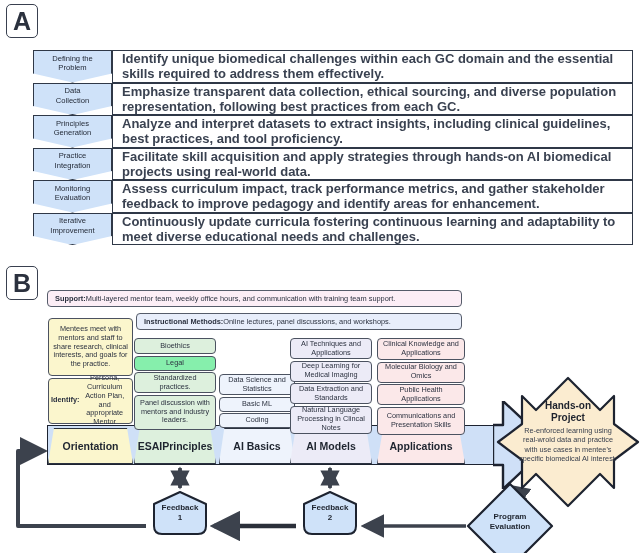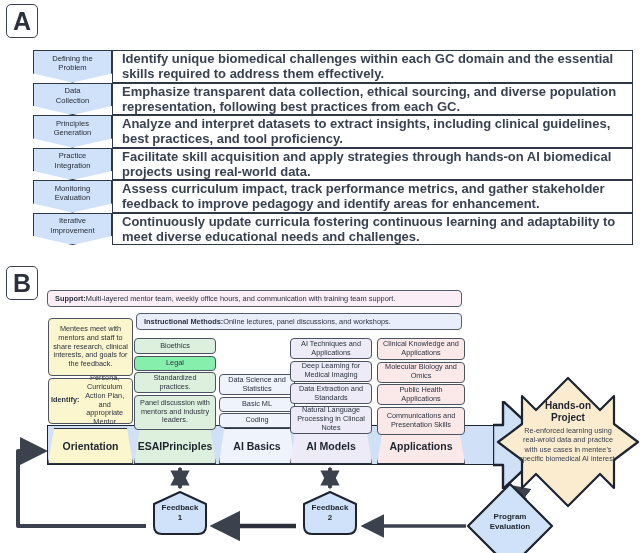--- a/index.html
+++ b/index.html
@@ -200,21 +200,21 @@
     <b>Instructional Methods:</b>
       <span> Online lectures, panel discussions, and workshops.</span>
   </div>
 
   <div id="flow-band"></div>
   <svg id="flow-arrow-head" viewBox="0 0 58 88">
     <path d="M0,24 L10,24 L10,0 L57,44 L10,88 L10,64 L0,64 Z" fill="#cfe0f7" stroke="#1d2330" stroke-width="2.4" stroke-linejoin="round"></path>
   </svg>
 
   <div class="topic-col" style="left:48px; top:58px; width:85px;">
-    <div class="topic" style="background:#fbf6cd;height:58px;">Mentees meet with mentors and staff to share research, clinical interests, and goals for the feedback.</div>
+    <div class="topic" style="background:#fbf6cd;height:58px;">Mentees meet with mentors and staff to share research, clinical interests, and goals for the practice.</div>
     <div class="topic" style="background:#fbf6cd;height:46px;"><b>Identify:</b> Persona, Curriculum Action Plan, and appropriate Mentor</div>
   </div>
   <div class="stage" style="left:48px; width:85px;">
     <div class="tz" style="background:#fbf6cd;"></div>
     <span>Orientation</span>
   </div>
 
   <div class="topic-col" style="left:134px; top:78px; width:82px;">
     <div class="topic" style="background:#ddf0dd;height:16px;">Bioethics</div>
     <div class="topic" style="background:#86efac;height:15px;">Legal</div>

